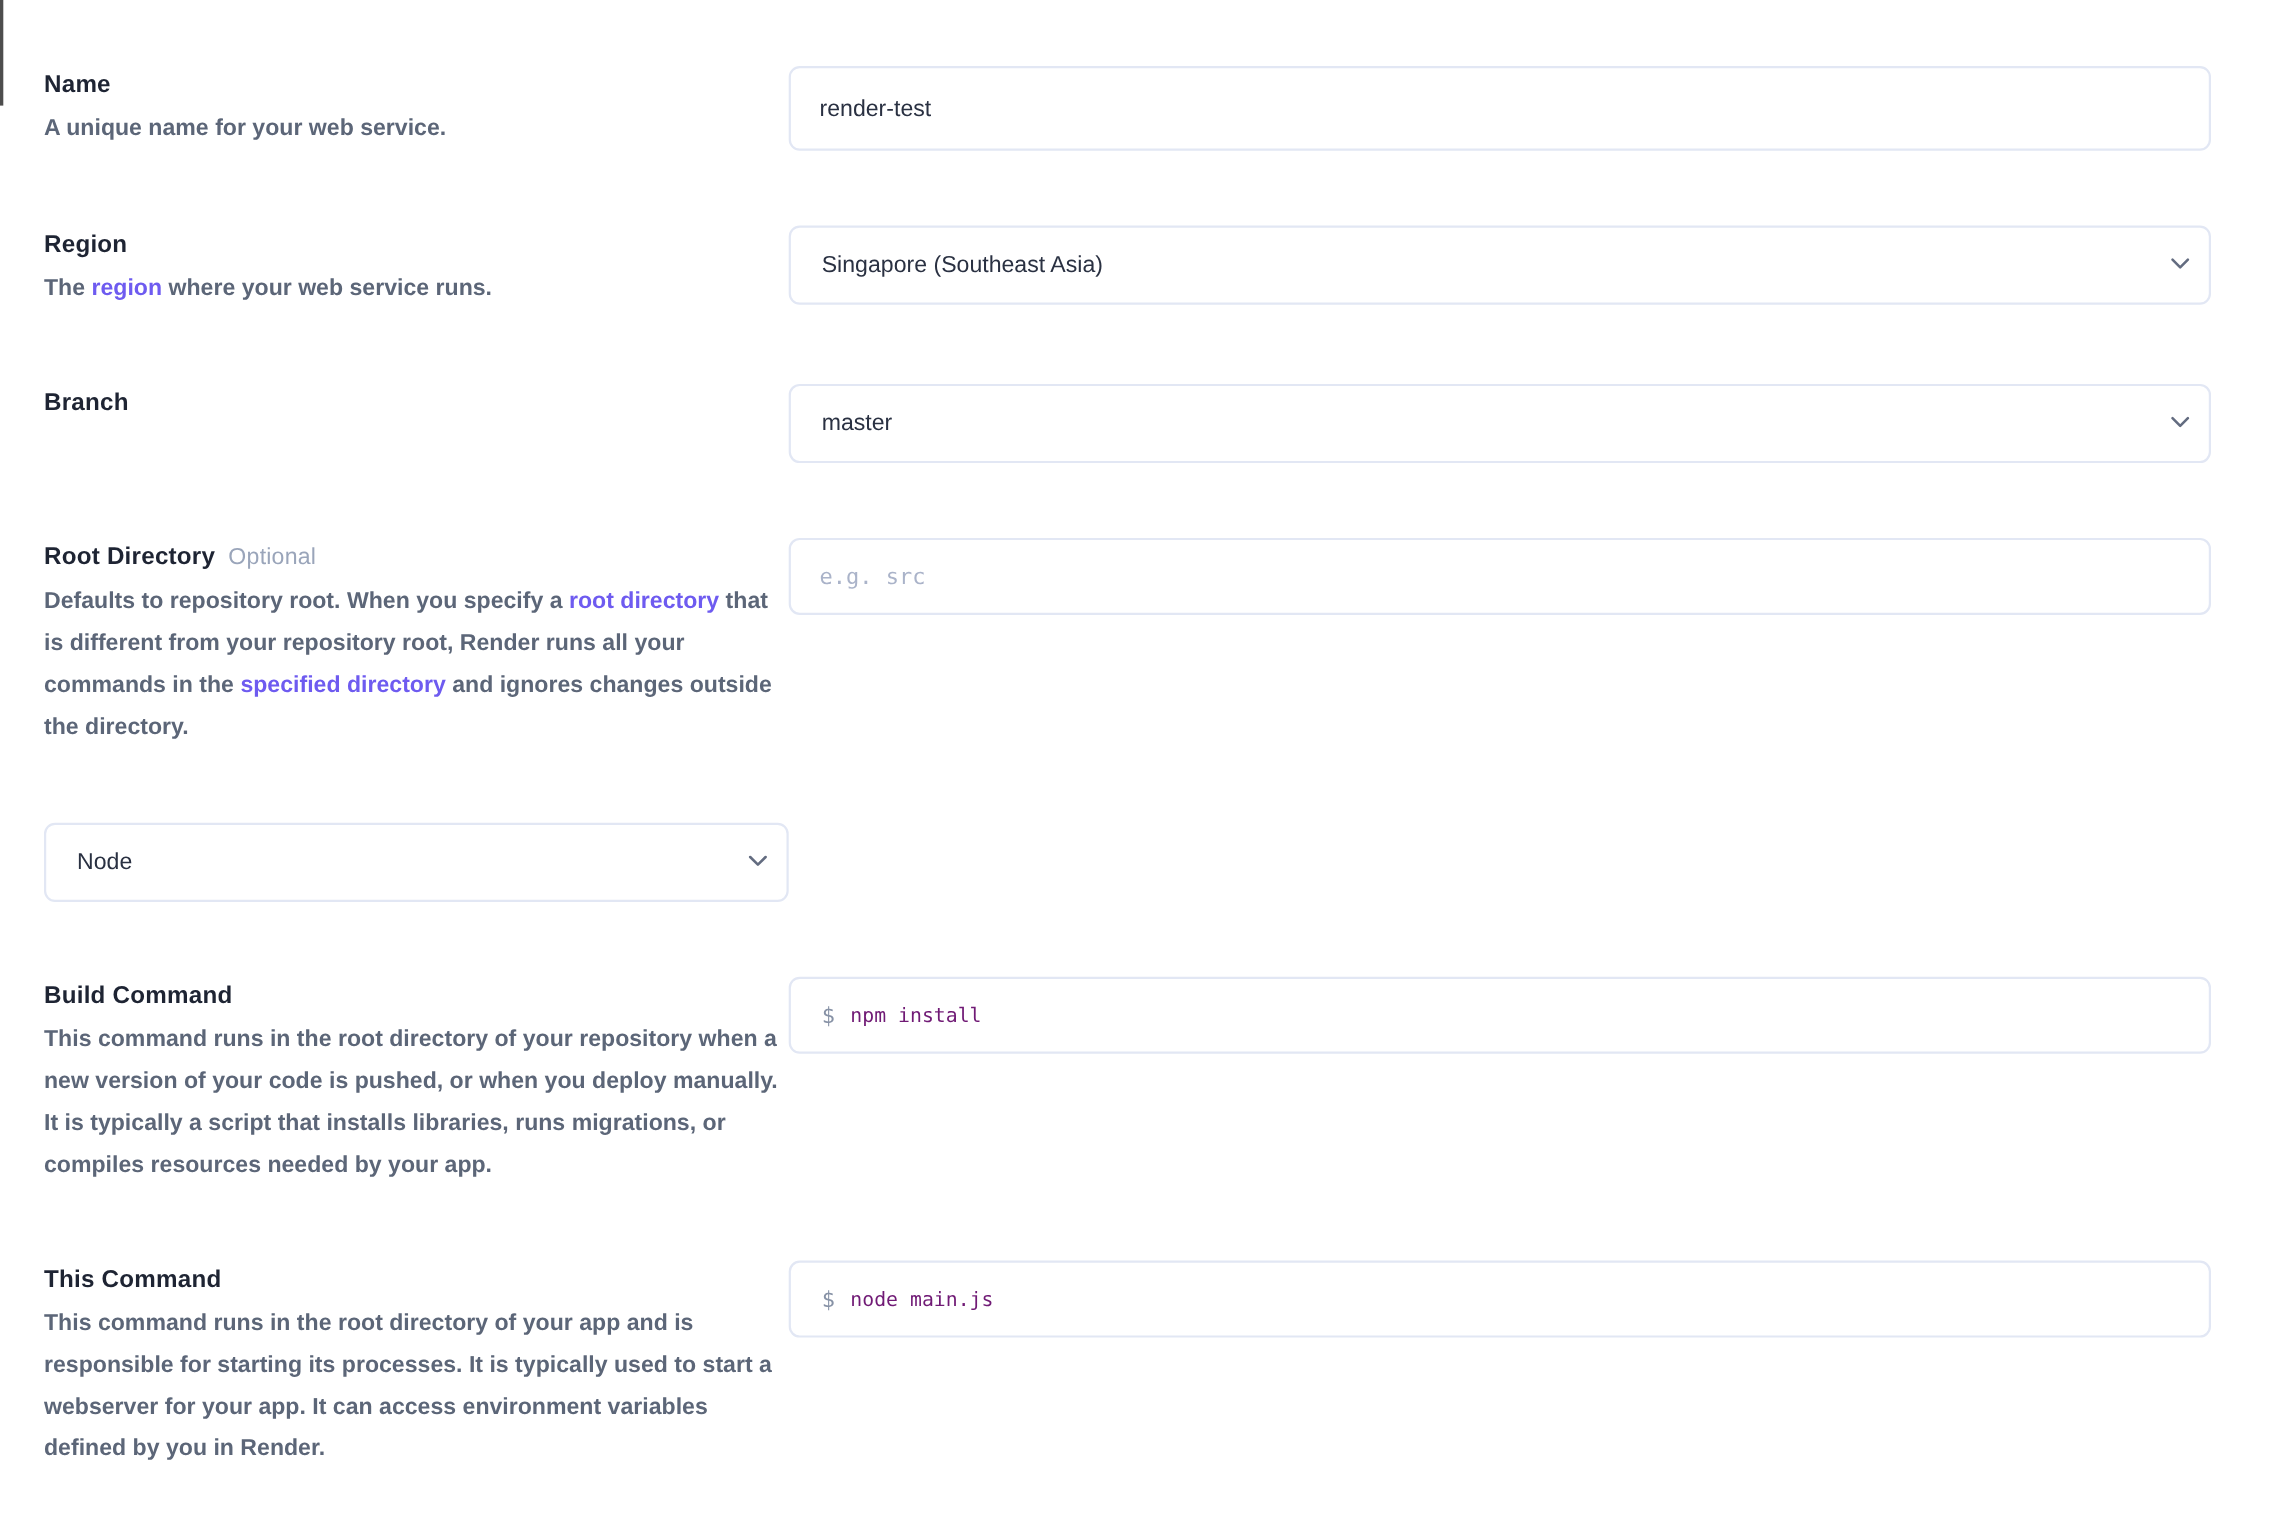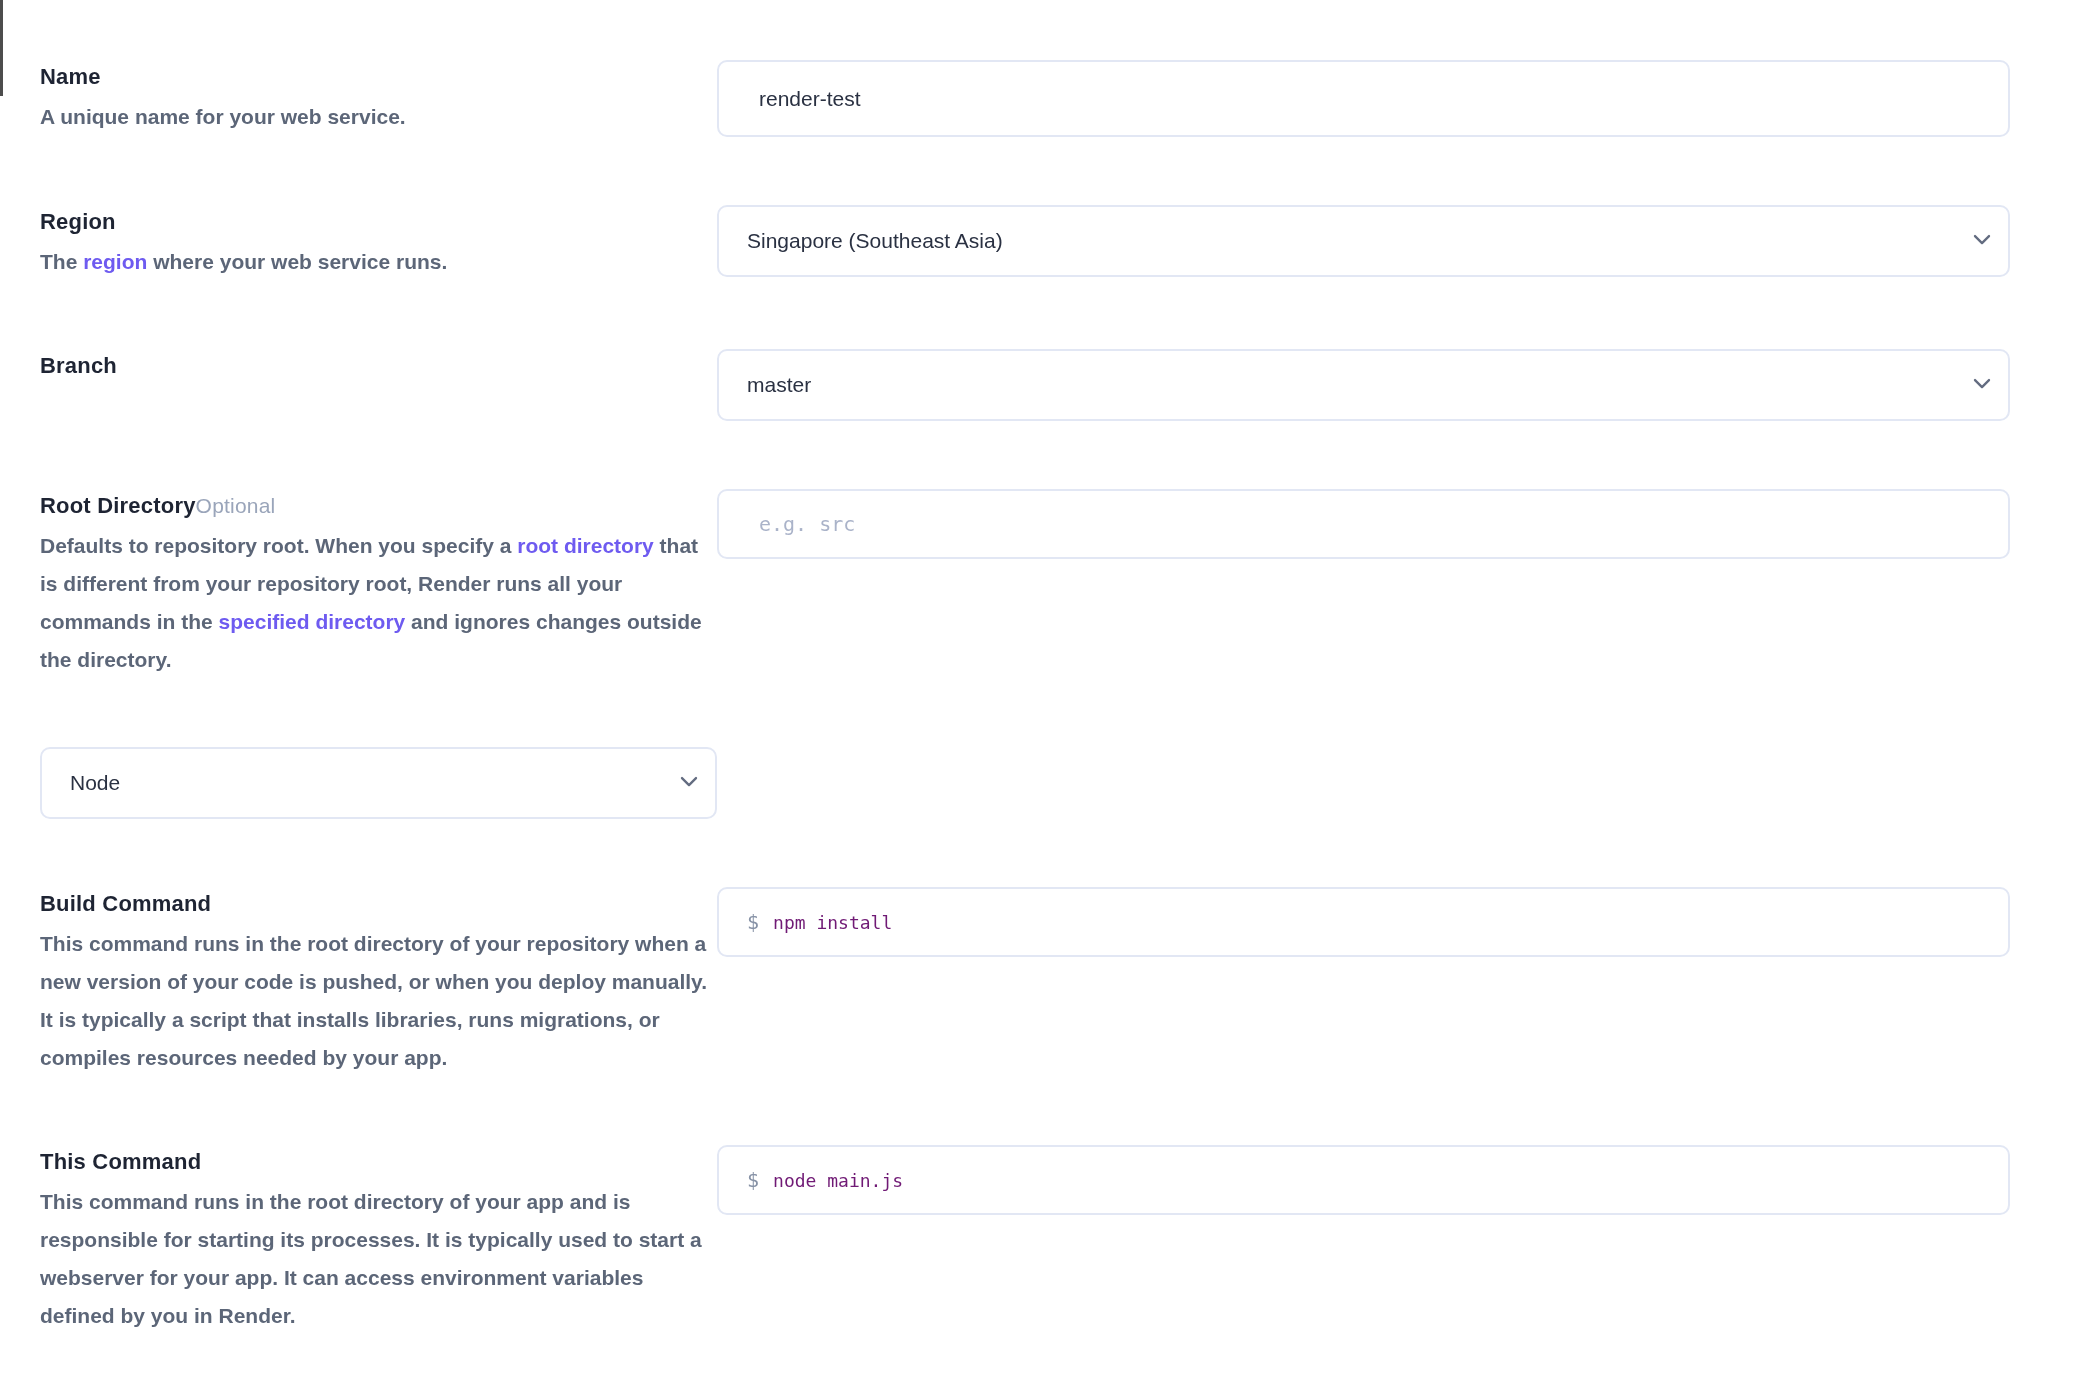--- a/index.html
+++ b/index.html
@@ -20,37 +20,37 @@
     grid-template-columns:677px 1293px;
     column-gap:0;
     margin-bottom:68px;
   }
   .left-col{min-width:0;}
   .field-label-line{
     font-size:22px;line-height:34px;color:#1e2433;font-weight:700;
     letter-spacing:.2px;
   }
   .optional-badge{
-    font-weight:400;color:#9aa5ba;font-size:21px;margin-left:0;
+    font-weight:400;color:#9aa5ba;font-size:21px;margin-left:12px;
   }
   .field-desc{
     margin:4px 0 0 0;
     font-size:21px;line-height:38px;color:#5c6678;font-weight:700;
   }
   .inline-link{color:#6e5bf0;cursor:pointer;text-decoration:none;}
   .text-input, .select-box, .cmd-box{
     box-sizing:border-box;
     width:100%;
     background:#ffffff;
     border:2px solid #e2e7f4;
     border-radius:10px;
   }
   .text-input{
     height:77px;
-    padding:0 40px;
+    padding:0 26px;
     font-family:"Liberation Sans",sans-serif;
     font-size:21px;color:#2a3142;
     outline:none;
   }
   .mono-input{
     font-family:"DejaVu Sans Mono",monospace;
     font-size:20px;
     height:70px;
   }
   .mono-input::placeholder{color:#aab3c9;}

